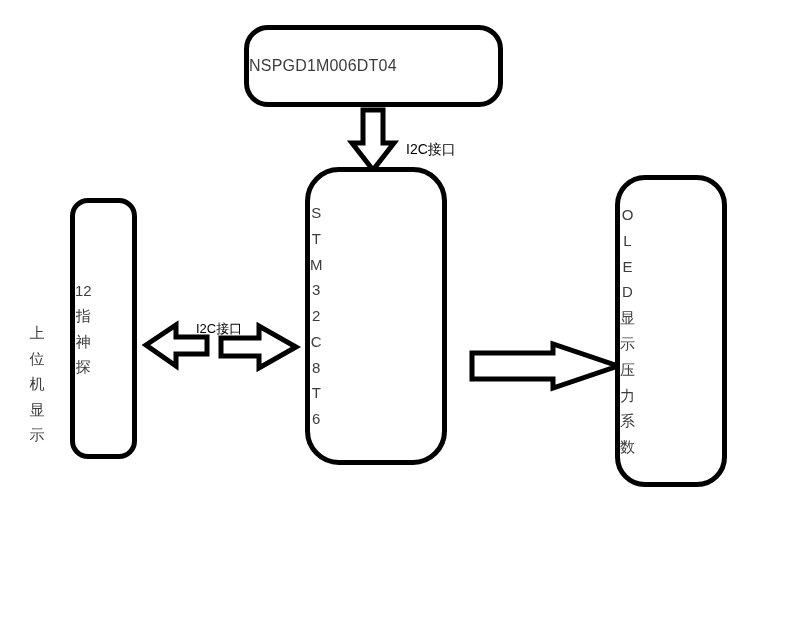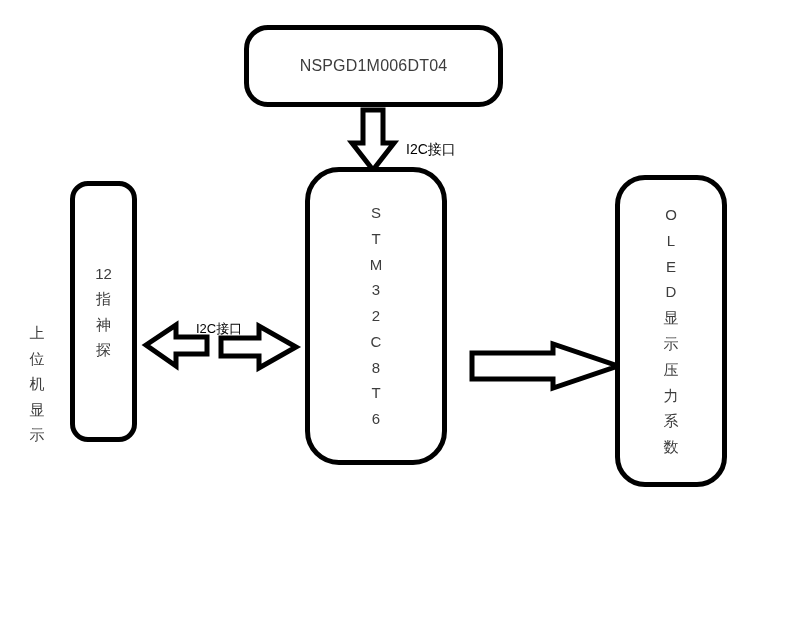--- a/index.html
+++ b/index.html
@@ -16,21 +16,20 @@
     font-family: "Liberation Sans", "DejaVu Sans", sans-serif;
   }
 
   .node {
     position: absolute;
     box-sizing: border-box;
     border: 5px solid #000000;
     background: #ffffff;
     display: flex;
     align-items: center;
-    justify-content: center;
     color: #404040;
   }
 
   
   #node-sensor {
     left: 244px;
     top: 25px;
     width: 259px;
     height: 82px;
     border-radius: 24px;
@@ -46,21 +45,21 @@
   #node-mcu {
     left: 305px;
     top: 167px;
     width: 142px;
     height: 298px;
     border-radius: 34px;
   }
   
   #node-host {
     left: 70px;
-    top: 181px;
+    top: 198px;
     width: 67px;
     height: 261px;
     border-radius: 18px;
   }
   
   #node-oled {
     left: 615px;
     top: 175px;
     width: 112px;
     height: 312px;

